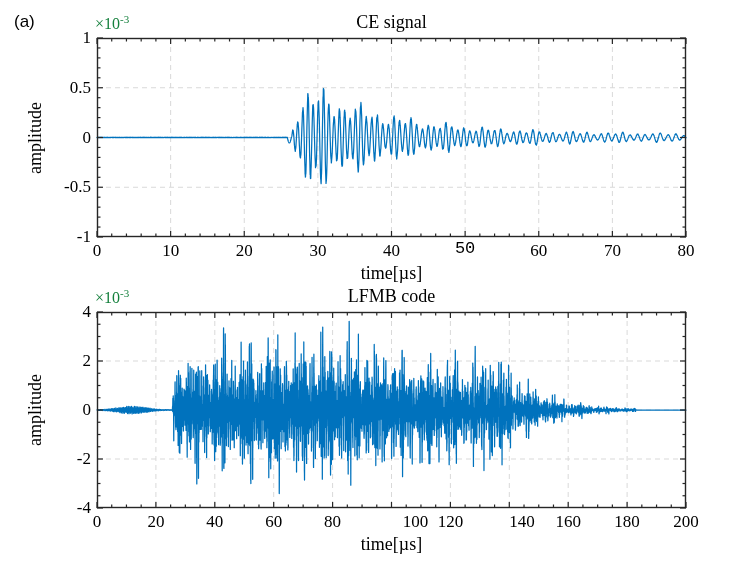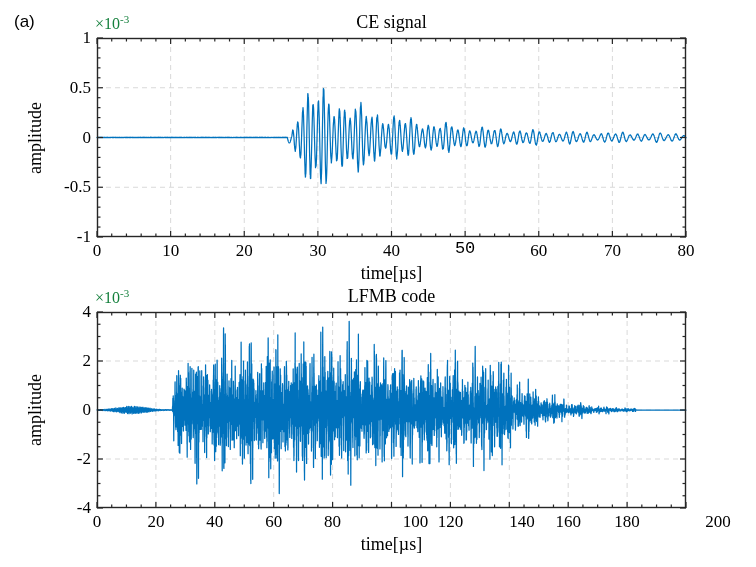--- a/index.html
+++ b/index.html
@@ -401,21 +401,21 @@
   <div class="tick-label-x" style="left: 0px; top: 200px;">0</div>
       <div class="tick-label-x" style="left: 58.9px; top: 200px;">20</div>
       <div class="tick-label-x" style="left: 117.8px; top: 200px;">40</div>
       <div class="tick-label-x" style="left: 176.7px; top: 200px;">60</div>
       <div class="tick-label-x" style="left: 235.6px; top: 200px;">80</div>
       <div class="tick-label-x" style="left: 294.5px; top: 200px; margin-left: 24px;">100</div>
       <div class="tick-label-x" style="left: 353.4px; top: 200px;">120</div>
       <div class="tick-label-x" style="left: 425px; top: 200px;">140</div>
       <div class="tick-label-x" style="left: 471.2px; top: 200px;">160</div>
       <div class="tick-label-x" style="left: 530.1px; top: 200px;">180</div>
-      <div class="tick-label-x" style="left: 621px; top: 200px; text-align: center;">200</div>
+      <div class="tick-label-x" style="left: 589px; top: 200px; text-align: center;">200</div>
       <div class="tick-label-y" style="right: 595px; top: 196px;">-4</div>
       <div class="tick-label-y" style="right: 595px; top: 147px;">-2</div>
       <div class="tick-label-y" style="right: 595px; top: 98px;">0</div>
       <div class="tick-label-y" style="right: 595px; top: 49px;">2</div>
       <div class="tick-label-y" style="right: 595px; top: 0px;">4</div>
     </div>
 
 </div>
 
 </body></html>

